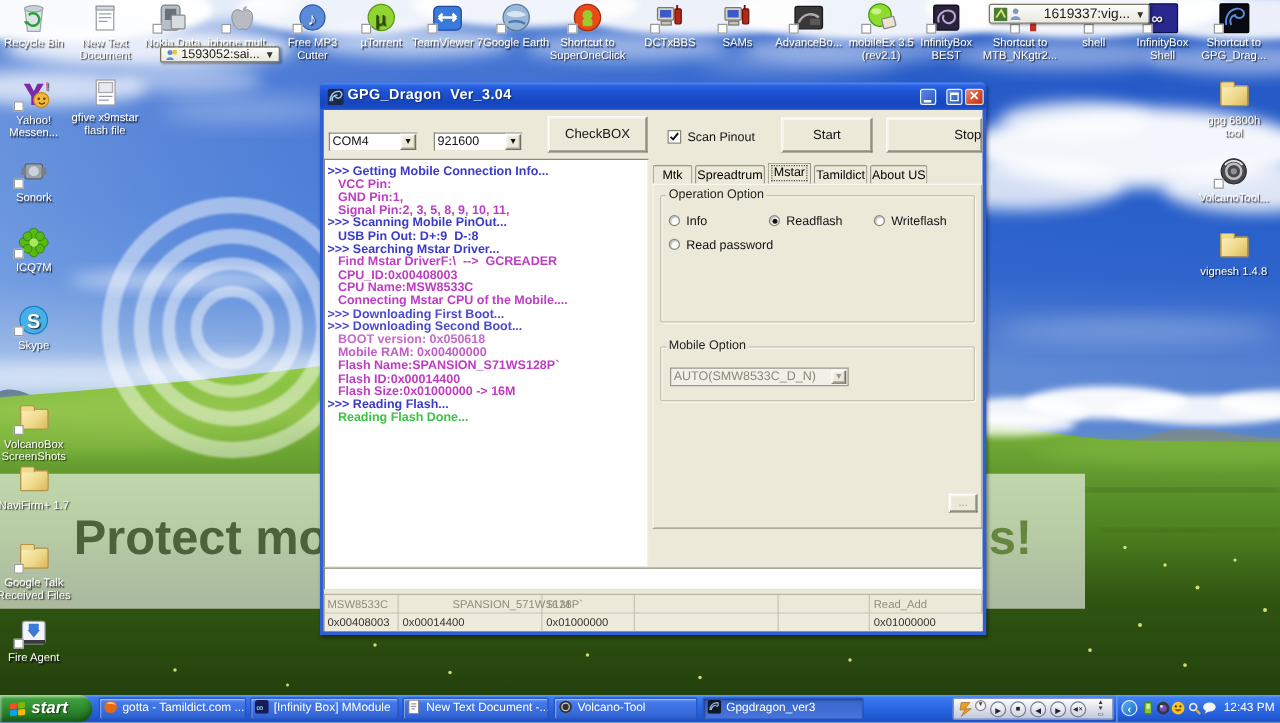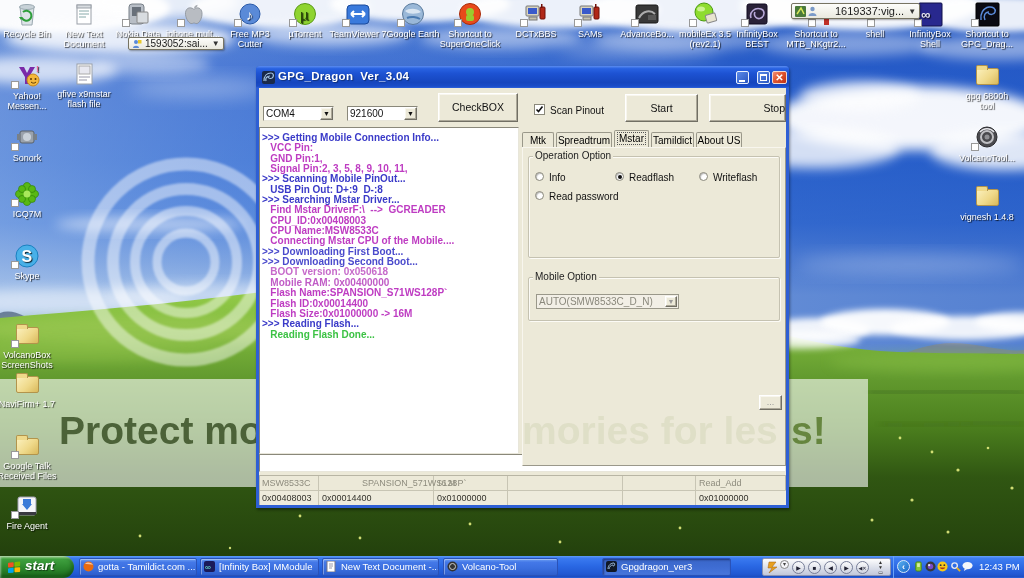--- a/index.html
+++ b/index.html
@@ -554,21 +554,21 @@
 <span style="color:#BE3CC2">   Flash Size:0x01000000 -&gt; 16M</span>
 <span style="color:#3A3AC8">&gt;&gt;&gt; Reading Flash...</span>
 <span style="color:#3CC244">   Reading Flash Done...</span></div>
 
       <div class="abs" style="left:263px;top:44px;width:32px;height:15px;background:#ECE9D8;border:1px solid #9A988A;border-bottom:none;border-radius:2px 2px 0 0;font-size:10px;text-align:center;line-height:15px;">Mtk</div>
       <div class="abs" style="left:297px;top:44px;width:56px;height:15px;background:#ECE9D8;border:1px solid #9A988A;border-bottom:none;border-radius:2px 2px 0 0;font-size:10px;text-align:center;line-height:15px;">Spreadtrum</div>
       <div class="abs" style="left:355px;top:42px;width:35px;height:17px;background:#ECE9D8;border:1px solid #9A988A;border-bottom:none;border-radius:2px 2px 0 0;font-size:10px;text-align:center;line-height:16px;z-index:3;"><span style="outline:1px dotted #555;padding:0 1px;">Mstar</span></div>
       <div class="abs" style="left:392px;top:44px;width:43px;height:15px;background:#ECE9D8;border:1px solid #9A988A;border-bottom:none;border-radius:2px 2px 0 0;font-size:10px;text-align:center;line-height:15px;">Tamildict</div>
       <div class="abs" style="left:437px;top:44px;width:46px;height:15px;background:#ECE9D8;border:1px solid #9A988A;border-bottom:none;border-radius:2px 2px 0 0;font-size:10px;text-align:center;line-height:15px;">About US</div>
 
-      <div class="abs" style="left:263px;top:59px;width:264px;height:319px;background:#ECE9D8;border:1px solid;border-color:#F8F6EE #9A988A #9A988A #F8F6EE;z-index:2;">
+      <div class="abs" style="left:263px;top:59px;width:264px;height:276px;background:#ECE9D8;border:1px solid;border-color:#F8F6EE #9A988A #9A988A #F8F6EE;z-index:2;">
         <div class="grp" style="left:5px;top:8px;width:252px;height:102px;"></div>
         <div class="grplab" style="left:10px;top:2px;">Operation Option</div>
         <div class="radio" style="left:12px;top:24px;"></div>
           <div class="rlab" style="left:26px;top:24px;">Info</div>
         <div class="radio on" style="left:92px;top:24px;"></div>
           <div class="rlab" style="left:106px;top:24px;">Readflash</div>
         <div class="radio" style="left:176px;top:24px;"></div>
           <div class="rlab" style="left:190px;top:24px;">Writeflash</div>
         <div class="radio" style="left:12px;top:43px;"></div>
           <div class="rlab" style="left:26px;top:43px;">Read password</div>
@@ -596,21 +596,20 @@
         <div class="abs" style="left:177px;top:2px;font-size:9px;color:#8E8C7E;font-family:Liberation Serif, serif;">16 M</div>
         <div class="abs" style="left:439px;top:2px;font-size:9px;color:#8E8C7E;">Read_Add</div>
         <div class="abs" style="left:2px;top:17px;font-size:9px;color:#33322C;">0x00408003</div>
         <div class="abs" style="left:62px;top:17px;font-size:9px;color:#33322C;">0x00014400</div>
         <div class="abs" style="left:177px;top:17px;font-size:9px;color:#33322C;">0x01000000</div>
         <div class="abs" style="left:439px;top:17px;font-size:9px;color:#33322C;">0x01000000</div>
       </div>
     </div>
   </div>
   <div id="overlaywm" class="abs" style="left:256px;top:66px;width:533px;height:442px;overflow:hidden;pointer-events:none;z-index:1;">
-    <div class="abs" style="left:266px;top:343px;font-size:39px;font-weight:bold;color:rgba(148,160,100,0.14);">mories for les</div>
   </div>
   <div id="taskbar" class="abs" style="left:0;top:556px;width:1024px;height:22px;z-index:2;background:linear-gradient(180deg,#5F9CF8 0%,#3A7AF0 10%,#2A68E4 45%,#2158D2 82%,#1C4EC2 94%,#2A62DC 100%);">
 
     <div class="abs" style="left:0;top:0;width:74px;height:22px;border-radius:0 11px 11px 0;background:linear-gradient(180deg,#89C97A 0%,#3FA03F 15%,#2E8A2E 50%,#1F6E1F 90%,#2A7A2A 100%);box-shadow:inset -2px -2px 4px rgba(0,40,0,.4),inset 1px 1px 2px rgba(255,255,255,.5);">
       <svg class="abs" style="left:8px;top:5px" width="13" height="13" viewBox="0 0 15 15">
           <g transform="skewY(-6)">
             <rect x="0" y="2" width="6.5" height="5.5" rx="1" fill="#F25022"></rect>
             <rect x="7.5" y="2" width="6.5" height="5.5" rx="1" fill="#7FBA00"></rect>
             <rect x="0" y="8.5" width="6.5" height="5.5" rx="1" fill="#00A4EF"></rect>
             <rect x="7.5" y="8.5" width="6.5" height="5.5" rx="1" fill="#FFB900"></rect>
@@ -630,21 +629,21 @@
     <div class="tbt" style="left:322px;width:117px;"><span class="ti"><svg width="11" height="11" viewBox="0 0 11 11">
             <rect x="1" width="8" height="11" fill="#FFF" stroke="#778"></rect>
             <line x1="3" y1="3" x2="7" y2="3" stroke="#99A"></line>
             <line x1="3" y1="5" x2="7" y2="5" stroke="#99A"></line>
             <line x1="3" y1="7" x2="6" y2="7" stroke="#99A"></line>
           </svg></span>New Text Document -...</div>
     <div class="tbt" style="left:443px;width:115px;"><span class="ti"><svg width="11" height="11" viewBox="0 0 11 11">
             <circle cx="5.5" cy="5.5" r="5" fill="#333"></circle>
             <circle cx="5.5" cy="5.5" r="3" fill="none" stroke="#CCC"></circle>
           </svg></span>Volcano-Tool</div>
-    <div class="tbt on" style="left:562px;width:129px;margin-left:40px;"><span class="ti"><svg width="11" height="11" viewBox="0 0 11 11">
+    <div class="tbt on" style="left:562px;width:129px;"><span class="ti"><svg width="11" height="11" viewBox="0 0 11 11">
             <rect width="11" height="11" rx="2" fill="#101826"></rect>
             <path d="M2,8 C2,4 5,2 8,2 C9,3 9,5 7,5 M3,8 C3,6 5,4 7,4" stroke="#9AB8D8" stroke-width="1" fill="none"></path>
           </svg></span>Gpgdragon_ver3</div>
 
     <div class="abs" style="left:762px;top:2px;width:129px;height:18px;border-radius:2px;background:linear-gradient(180deg,#FDFDFD,#D8DCE8 60%,#C2C8DA);border:1px solid #8A92B0;">
       <svg class="abs" style="left:3px;top:2px" width="13" height="13" viewBox="0 0 13 13">
           <path d="M3,1 L10,1 L6,6 L11,6 L3,12 L6,7 L2,7 Z" fill="#E8A020" stroke="#A06010" stroke-width="0.5"></path>
         </svg>
       <div class="abs" style="left:17px;top:1px;width:9px;height:9px;border-radius:50%;background:#F4F4F8;border:1px solid #888;font-size:6px;line-height:7px;text-align:center;color:#444;">▾</div>
       <div class="mbt" style="left:29px;">

